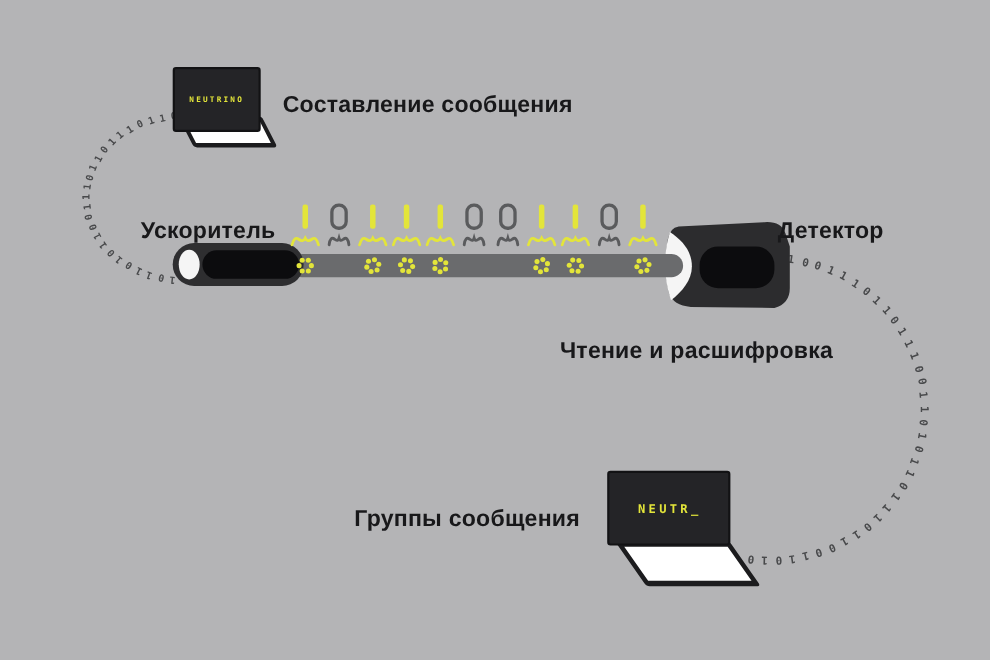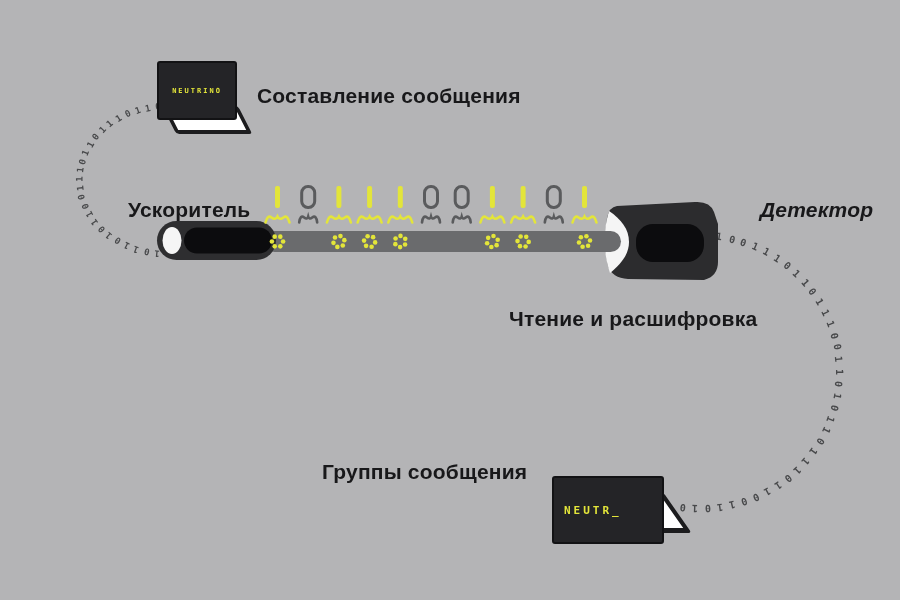--- a/index.html
+++ b/index.html
@@ -27,27 +27,27 @@
     font-family:"DejaVu Sans Mono",monospace;font-weight:700;color:#e3e53a;
   }
   .laptop-keyboard{
     position:absolute;background:#ffffff;border:4px solid #1c1c1e;border-radius:3px;
     box-sizing:border-box;transform-origin:0 0;
   }
   #laptop-top .laptop-screen{left:157px;top:61px;width:80px;height:59px;
     font-size:7px;letter-spacing:2px;justify-content:center;}
   #laptop-top .laptop-keyboard{left:162px;top:106px;width:76px;height:28px;transform:skewX(27deg);}
   #laptop-bottom .laptop-screen{left:552px;top:428px;width:112px;height:68px;
-    font-size:11px;letter-spacing:3px;padding-left:10px;margin-top:48px;}
+    font-size:11px;letter-spacing:3px;padding-left:26px;}
   #laptop-bottom .laptop-keyboard{left:559px;top:492px;width:104px;height:41px;
     border-width:5px;transform:skewX(35deg);}
   #label-compose{left:257px;top:72px;}
   #label-accelerator{left:128px;top:186px;}
   #label-groups{left:353px;top:149px;}
-  #label-detector{left:760px;top:186px;font-style:italic;}
+  #label-detector{left:707px;top:186px;}
   #label-encode{left:94px;top:273px;}
   #label-decode{left:509px;top:295px;}
   #label-read{left:322px;top:448px;}
 </style>
 </head>
 <body>
 
 <div class="stage">
 
   <div class="stream-layer stream-left" id="stream-left">

